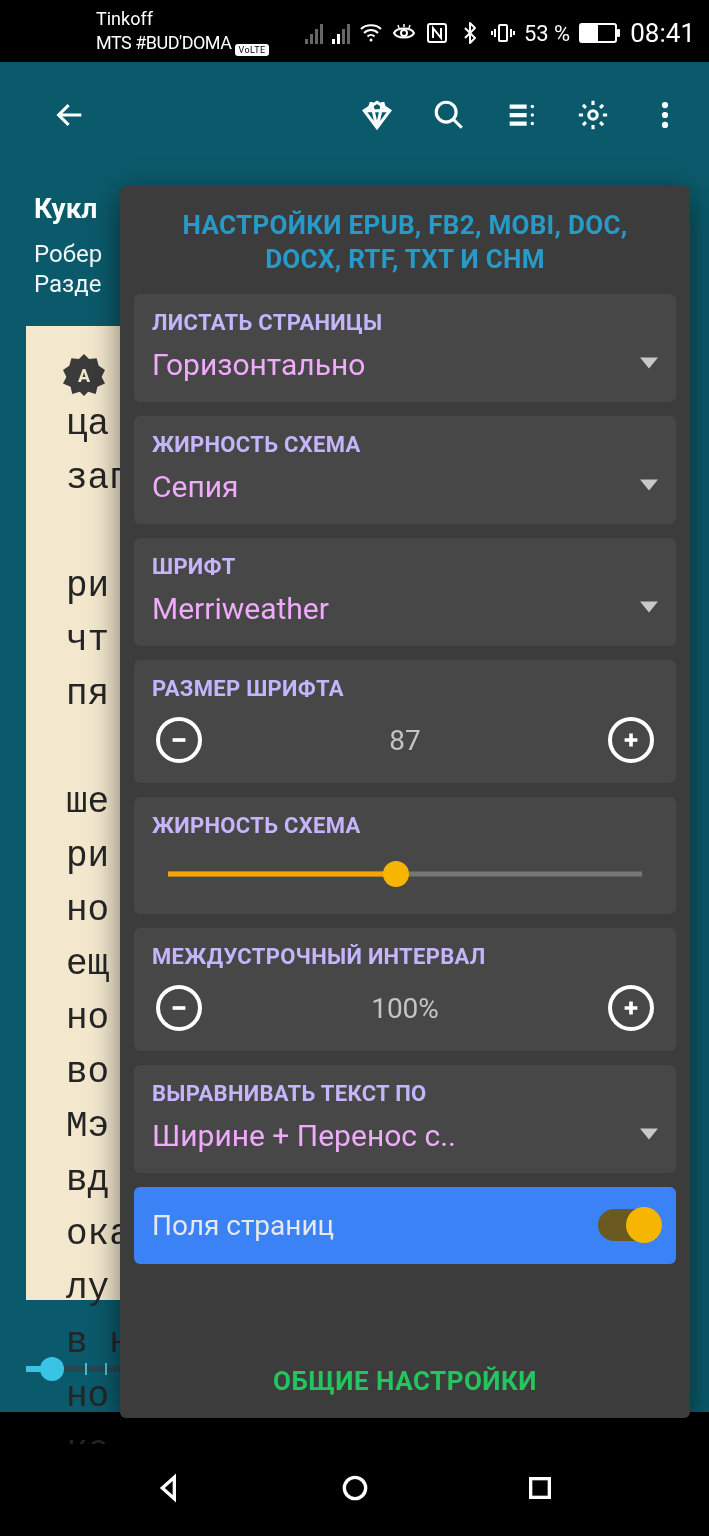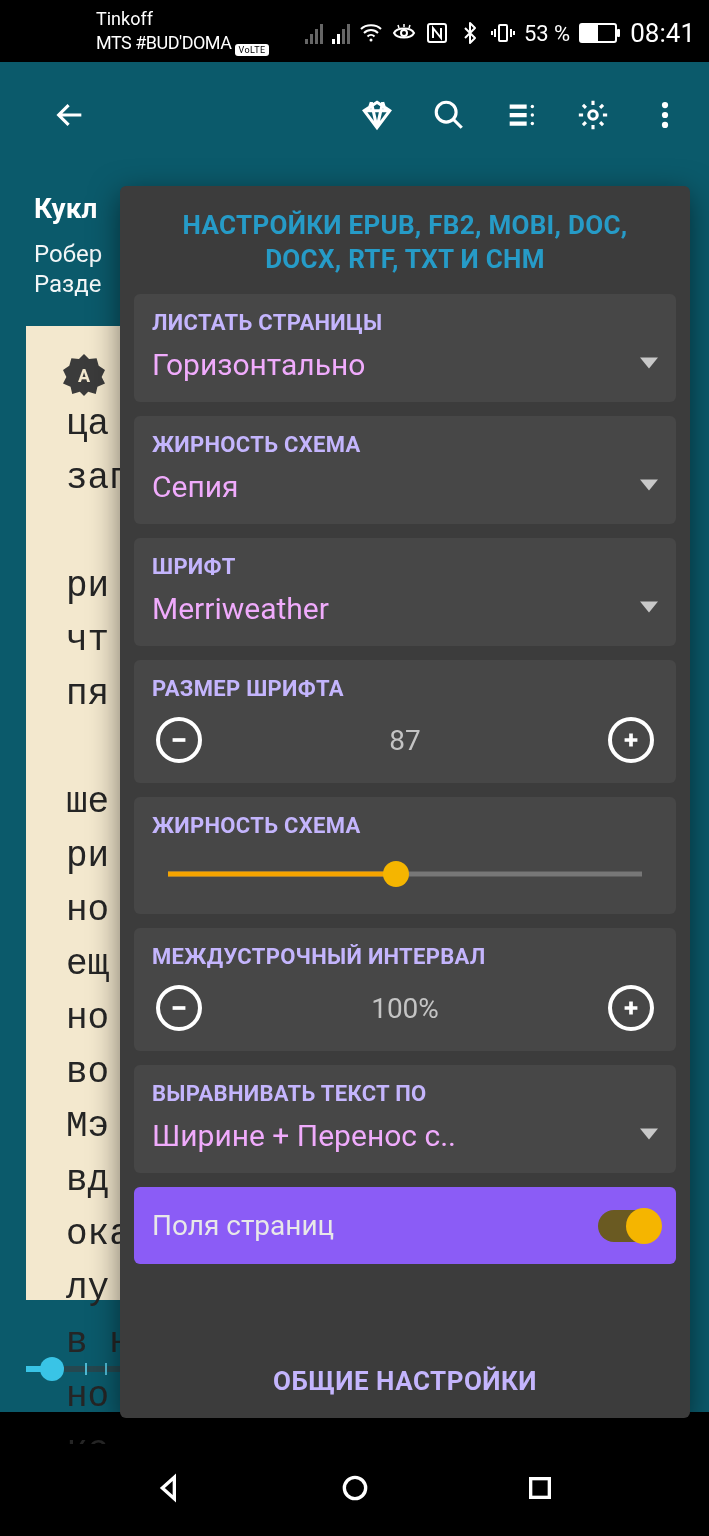--- a/index.html
+++ b/index.html
@@ -65,25 +65,25 @@
   .sel-val{ color:#f0abfc; font-size:30px; font-weight:400;}
   .sel-arrow svg{ width:18px; height:18px; fill:#c8c8c8;}
   .stepper{ display:flex; align-items:center; justify-content:space-between; padding:4px 4px 0;}
   .stepper .btn{ width:46px; height:46px; border:4px solid #fff; border-radius:50%; display:flex; align-items:center; justify-content:center;}
   .stepper .btn svg{stroke:#fff; stroke-width:4;}
   .stepper .val{ color:#c4c4c4; font-size:28px;}
   .slider{ position:relative; height:24px; margin:24px 16px 8px;}
   .slider .track{ position:absolute; left:0; right:0; top:50%; height:5px; background:#777; transform:translateY(-50%);}
   .slider .fill{ position:absolute; left:0; top:50%; height:5px; background:#f5a400; transform:translateY(-50%);}
   .slider .knob{ position:absolute; top:50%; transform:translate(-50%,-50%); width:26px; height:26px; background:#f5b500; border-radius:50%;}
-  .toggle-row{ background:#8b5cf6; border-radius:6px; padding:22px 18px; display:flex; align-items:flex-end; justify-content:space-between; margin-bottom:14px;}
+  .toggle-row{ background:#3b82f6; border-radius:6px; padding:22px 18px; display:flex; align-items:flex-start; justify-content:space-between; margin-bottom:14px;}
   .toggle-row .lbl{ font-size:28px;}
   .switch{ width:60px; height:32px; background:#6a5a22; border-radius:16px; position:relative;}
   .switch .k{ position:absolute; right:-4px; top:-2px; width:36px; height:36px; background:#f5b500; border-radius:50%;}
-  .panel-footer{ text-align:center; color:#c4b5fd; font-weight:700; font-size:26px; letter-spacing:.5px; padding:22px 0;}
+  .panel-footer{ text-align:center; color:#22c55e; font-weight:700; font-size:26px; letter-spacing:.5px; padding:22px 0;}
   .trunc{ white-space:nowrap; overflow:hidden; text-overflow:ellipsis; max-width:420px;}
 </style>
 </head>
 <body>
 
 <div class="screen">
 
   <div class="statusbar">
     <div class="carrier1">Tinkoff</div>
     <div class="carrier2">

